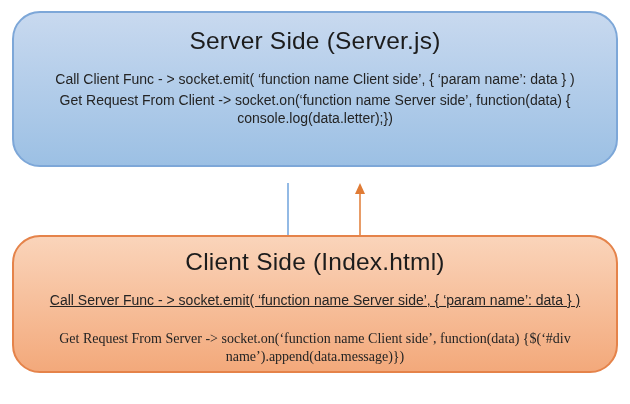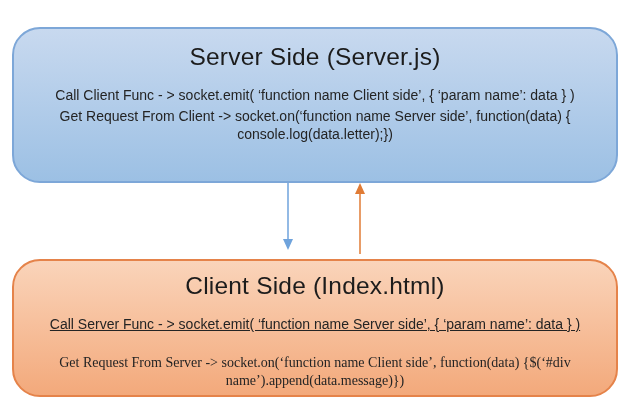--- a/index.html
+++ b/index.html
@@ -19,27 +19,27 @@
   .box {
     position: absolute;
     left: 12px;
     width: 606px;
     border-radius: 28px;
     box-sizing: border-box;
     padding: 0 22px;
     text-align: center;
   }
   .box.server {
-    top: 27px;
+    top: 11px;
     height: 156px;
     background: linear-gradient(180deg, var(--server-fill-top, #c8d9ef) 0%, var(--server-fill-bottom, #9cc0e4) 100%);
     border: 2px solid var(--server-border, #7da7d8);
   }
   .box.client {
-    top: 259px;
+    top: 235px;
     height: 138px;
     background: linear-gradient(180deg, var(--client-fill-top, #fad4ba) 0%, var(--client-fill-bottom, #f3a97b) 100%);
     border: 2px solid var(--client-border, #e5834a);
   }
   .box h1 {
     margin: 0;
     font-size: 24.5px;
     line-height: 33px;
     font-weight: 400;
     color: #1c1c1c;

